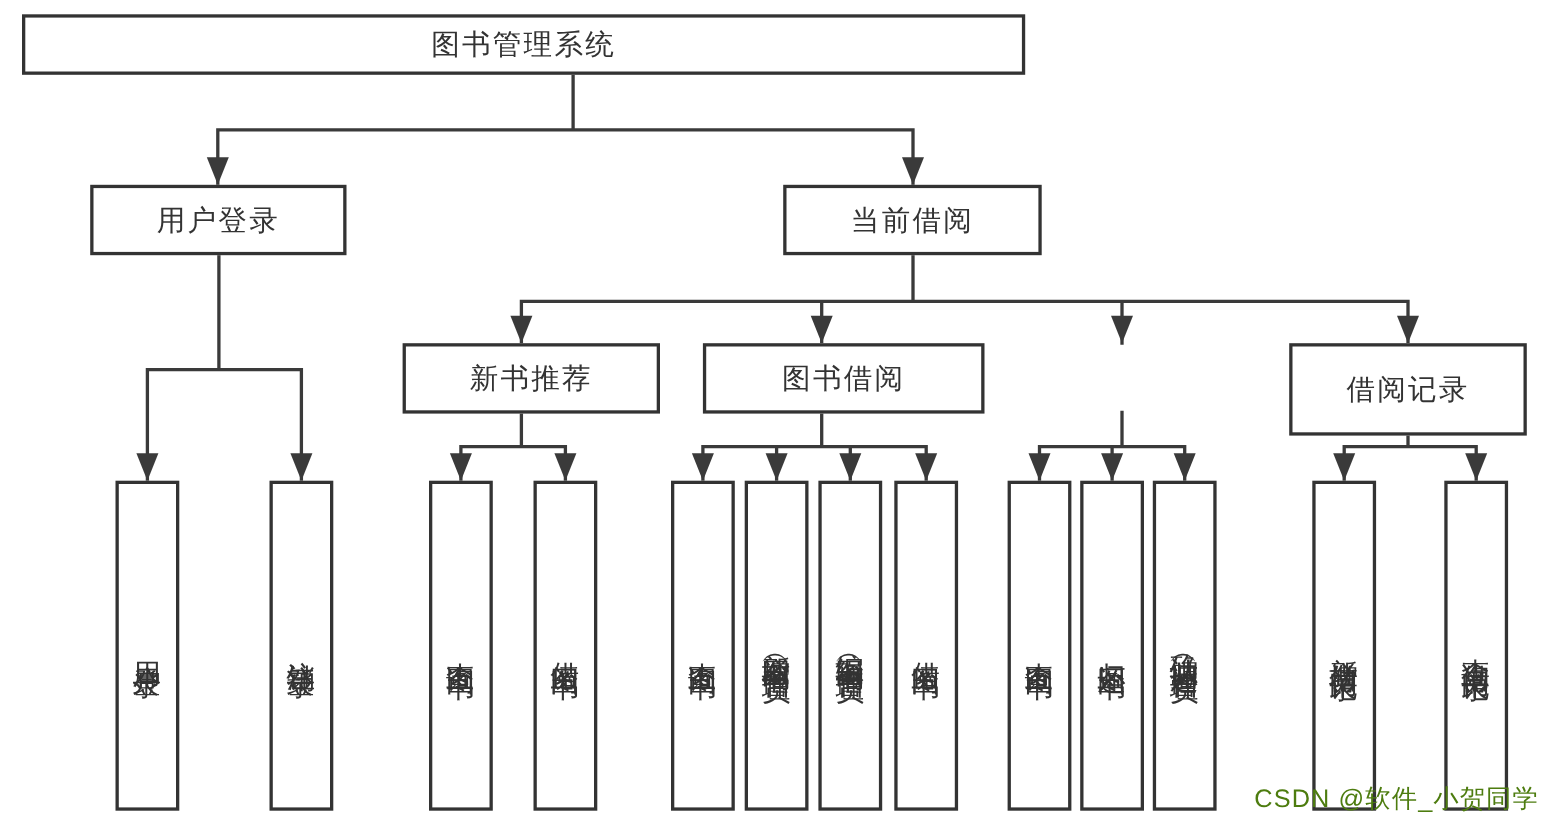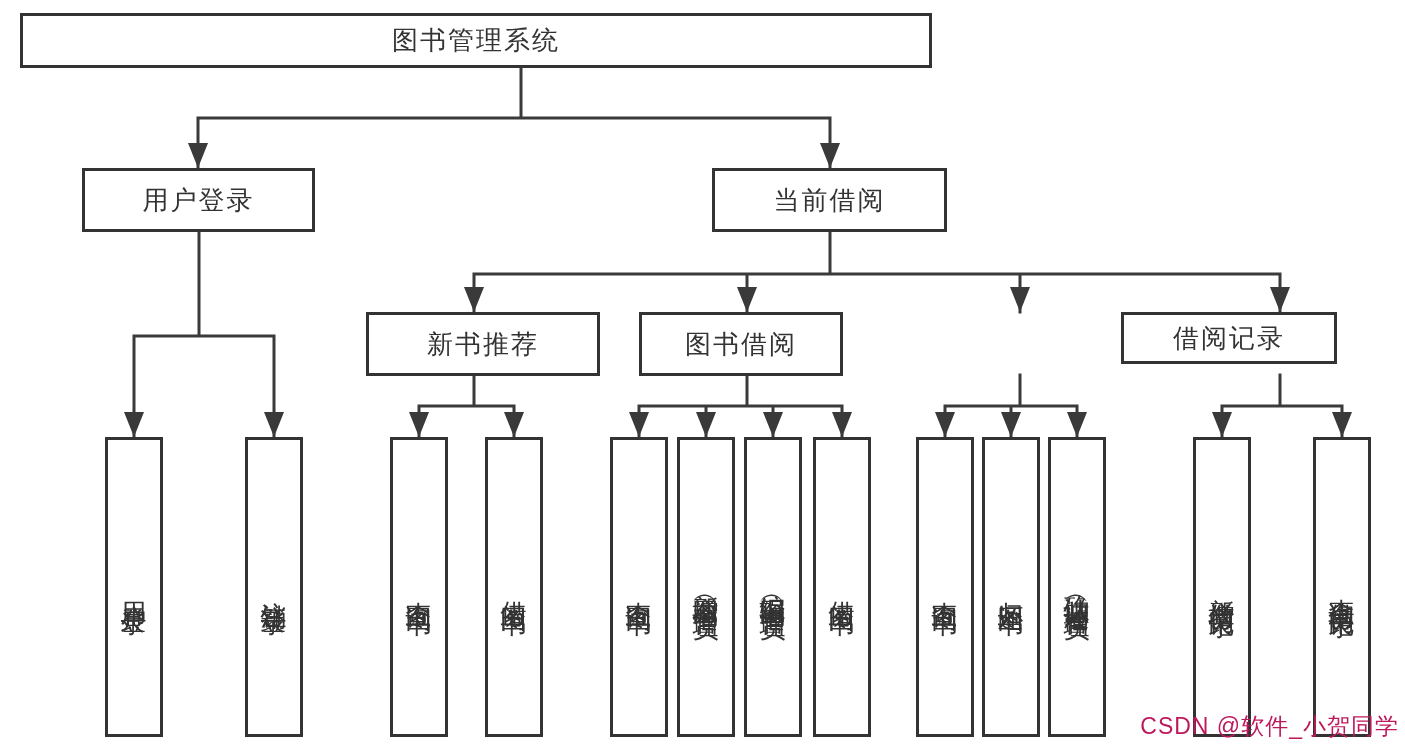--- a/index.html
+++ b/index.html
@@ -41,21 +41,21 @@
     font-size: 26px;
     color: #333333;
     white-space: nowrap;
   }
   .wm {
     position: absolute;
     right: 6px;
     top: 711px;
     font-size: 23px;
     letter-spacing: 1px;
-    color: #be185d;
+    color: #4d7c0f;
     z-index: 5;
     white-space: nowrap;
   }
 </style>
 </head>
 <body>
 
 <div id="stage">
 
   <svg id="connectors" viewBox="0 0 1405 747" xmlns="http://www.w3.org/2000/svg">
@@ -114,22 +114,22 @@
       <polygon points="1332,412 1352,412 1342,437"></polygon>
     </g>
   </svg>
 
   <div class="box" style="left:20px;top:13px;width:912px;height:55px">图书管理系统</div>
 
   <div class="box" style="left:82px;top:168px;width:233px;height:64px">用户登录</div>
   <div class="box" style="left:712px;top:168px;width:235px;height:64px">当前借阅</div>
 
   <div class="box" style="left:366px;top:312px;width:234px;height:64px">新书推荐</div>
-  <div class="box" style="left:639px;top:312px;width:204px;height:64px">图书借阅</div>
-  <div class="box" style="left:1121px;top:312px;width:216px;height:52px">借阅记录</div>
+  <div class="box" style="left:639px;top:312px;width:256px;height:64px">图书借阅</div>
+  <div class="box" style="left:1172px;top:312px;width:216px;height:84px">借阅记录</div>
 
   <div class="box leaf" style="left:105px">
     <span class="vtext">用户登录</span>
   </div>
   <div class="box leaf" style="left:245px">
     <span class="vtext">注销登录</span>
   </div>
   <div class="box leaf" style="left:390px">
     <span class="vtext">查询图书</span>
   </div>

